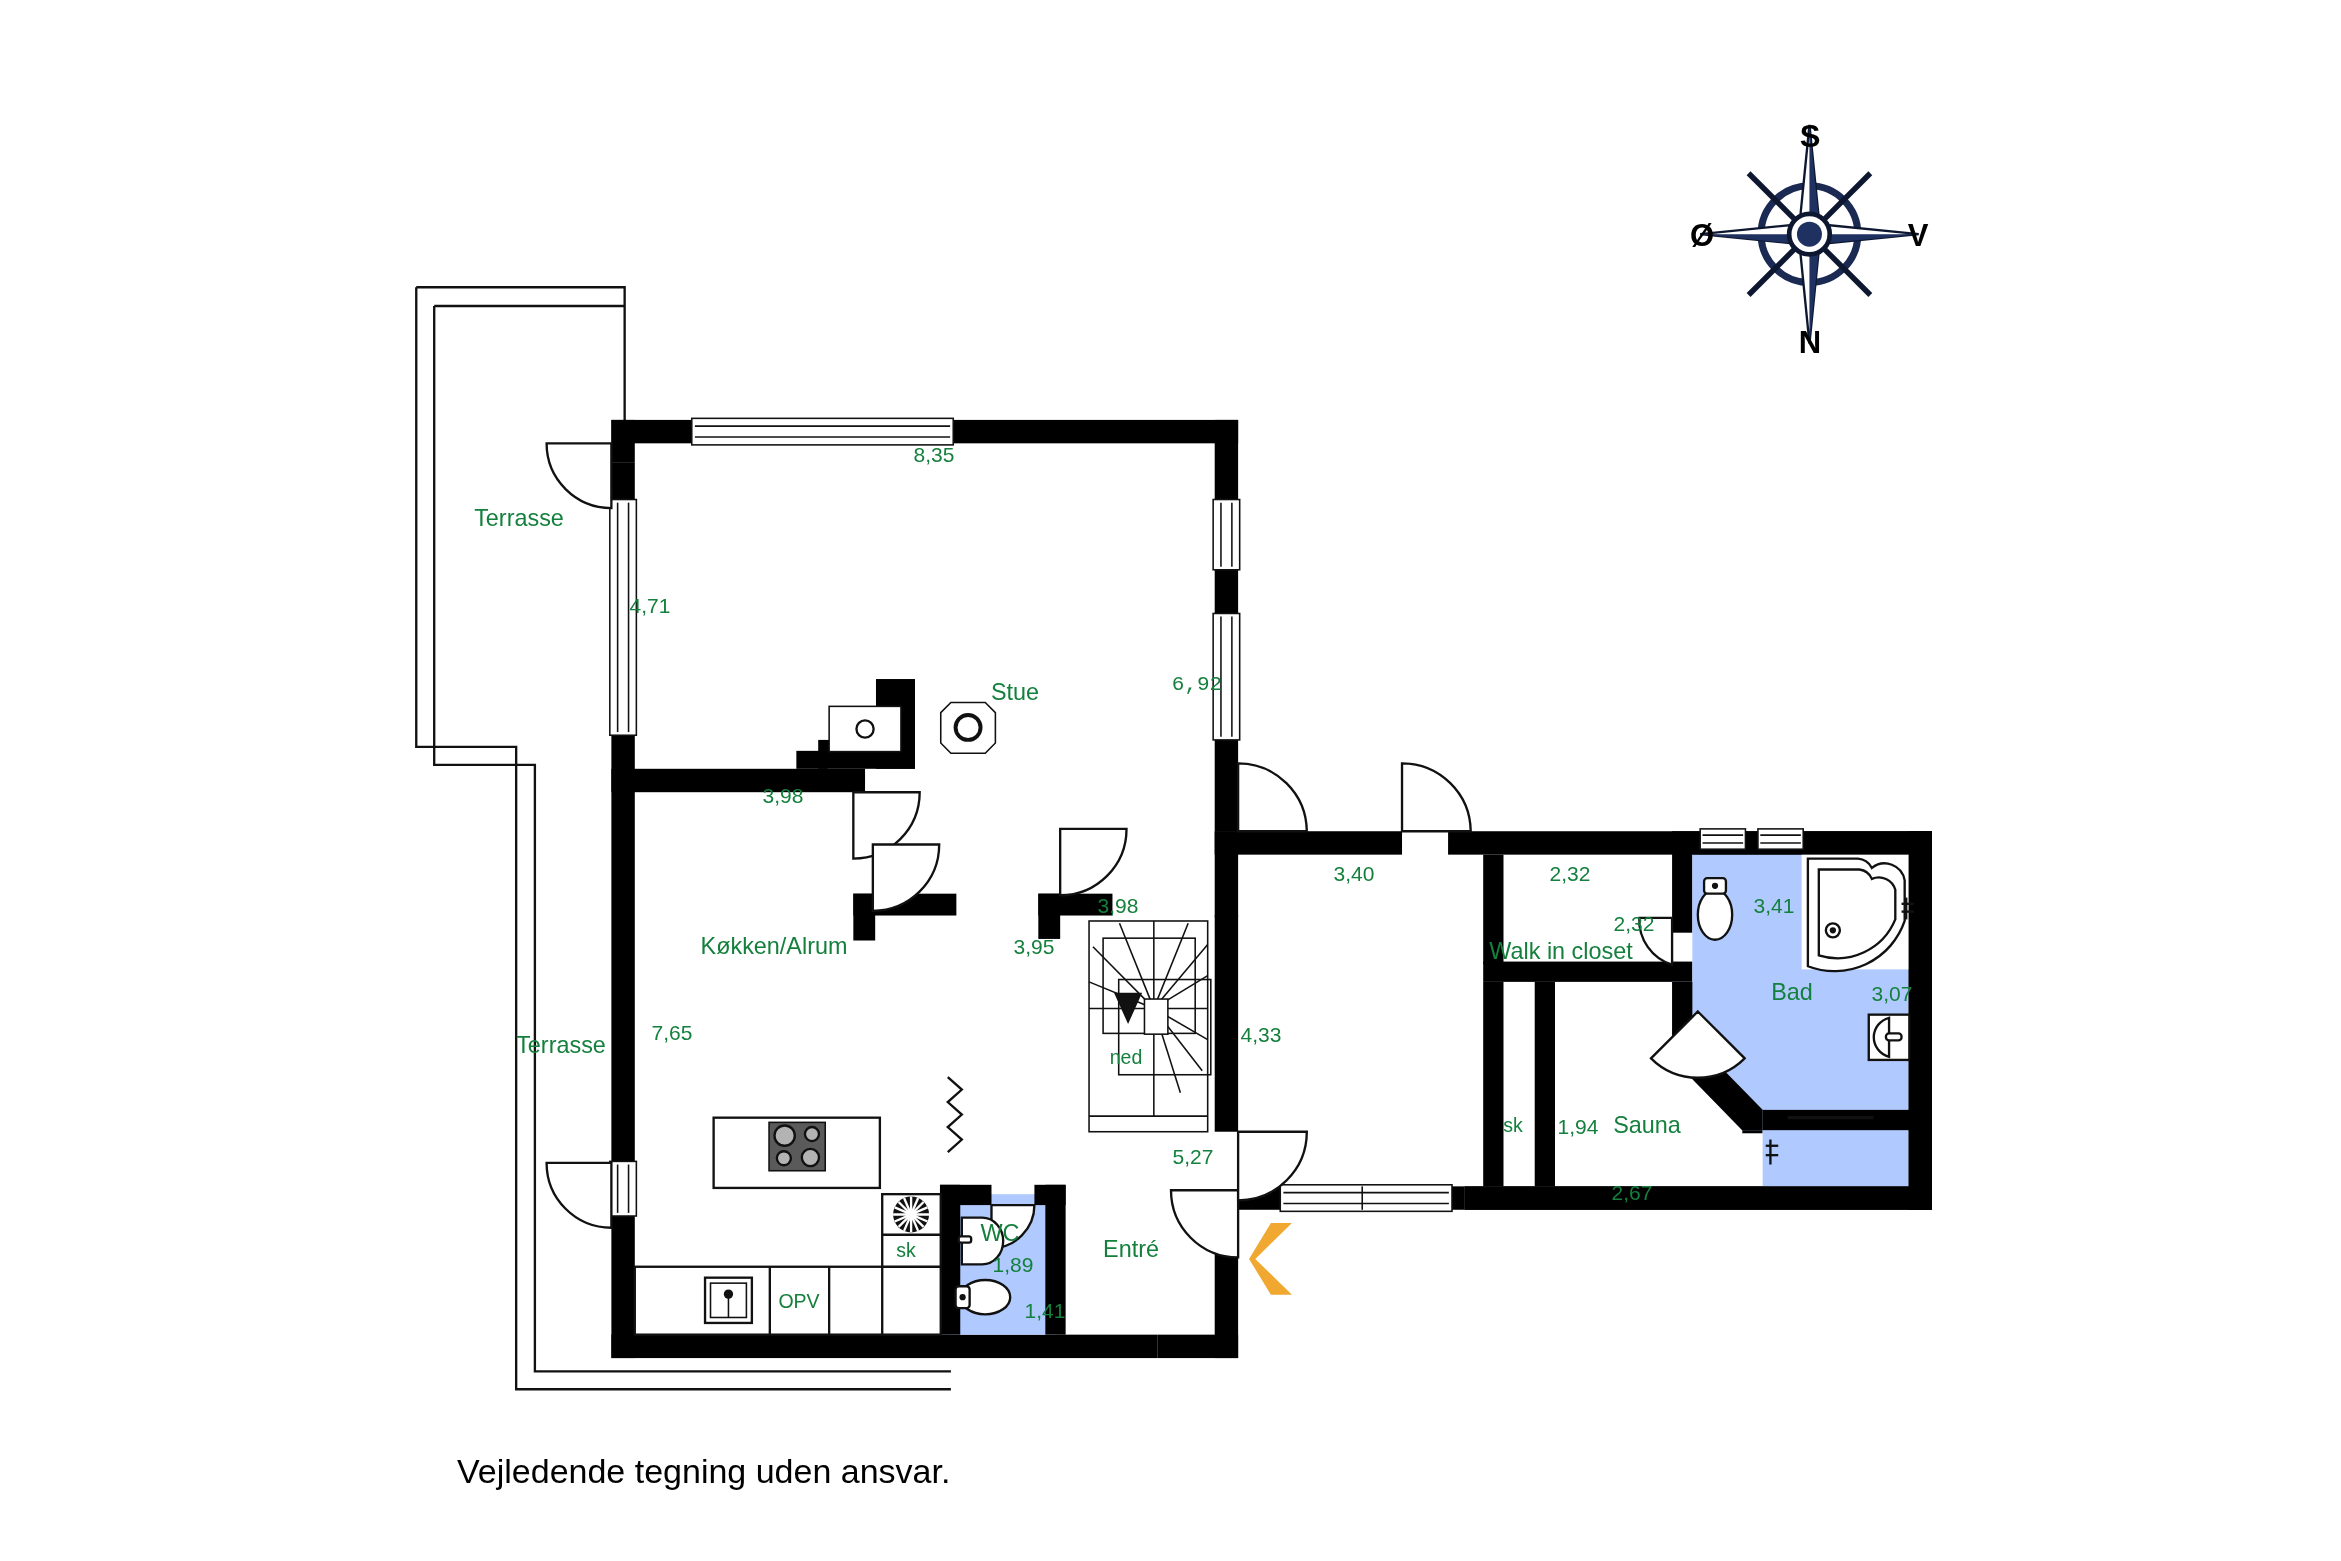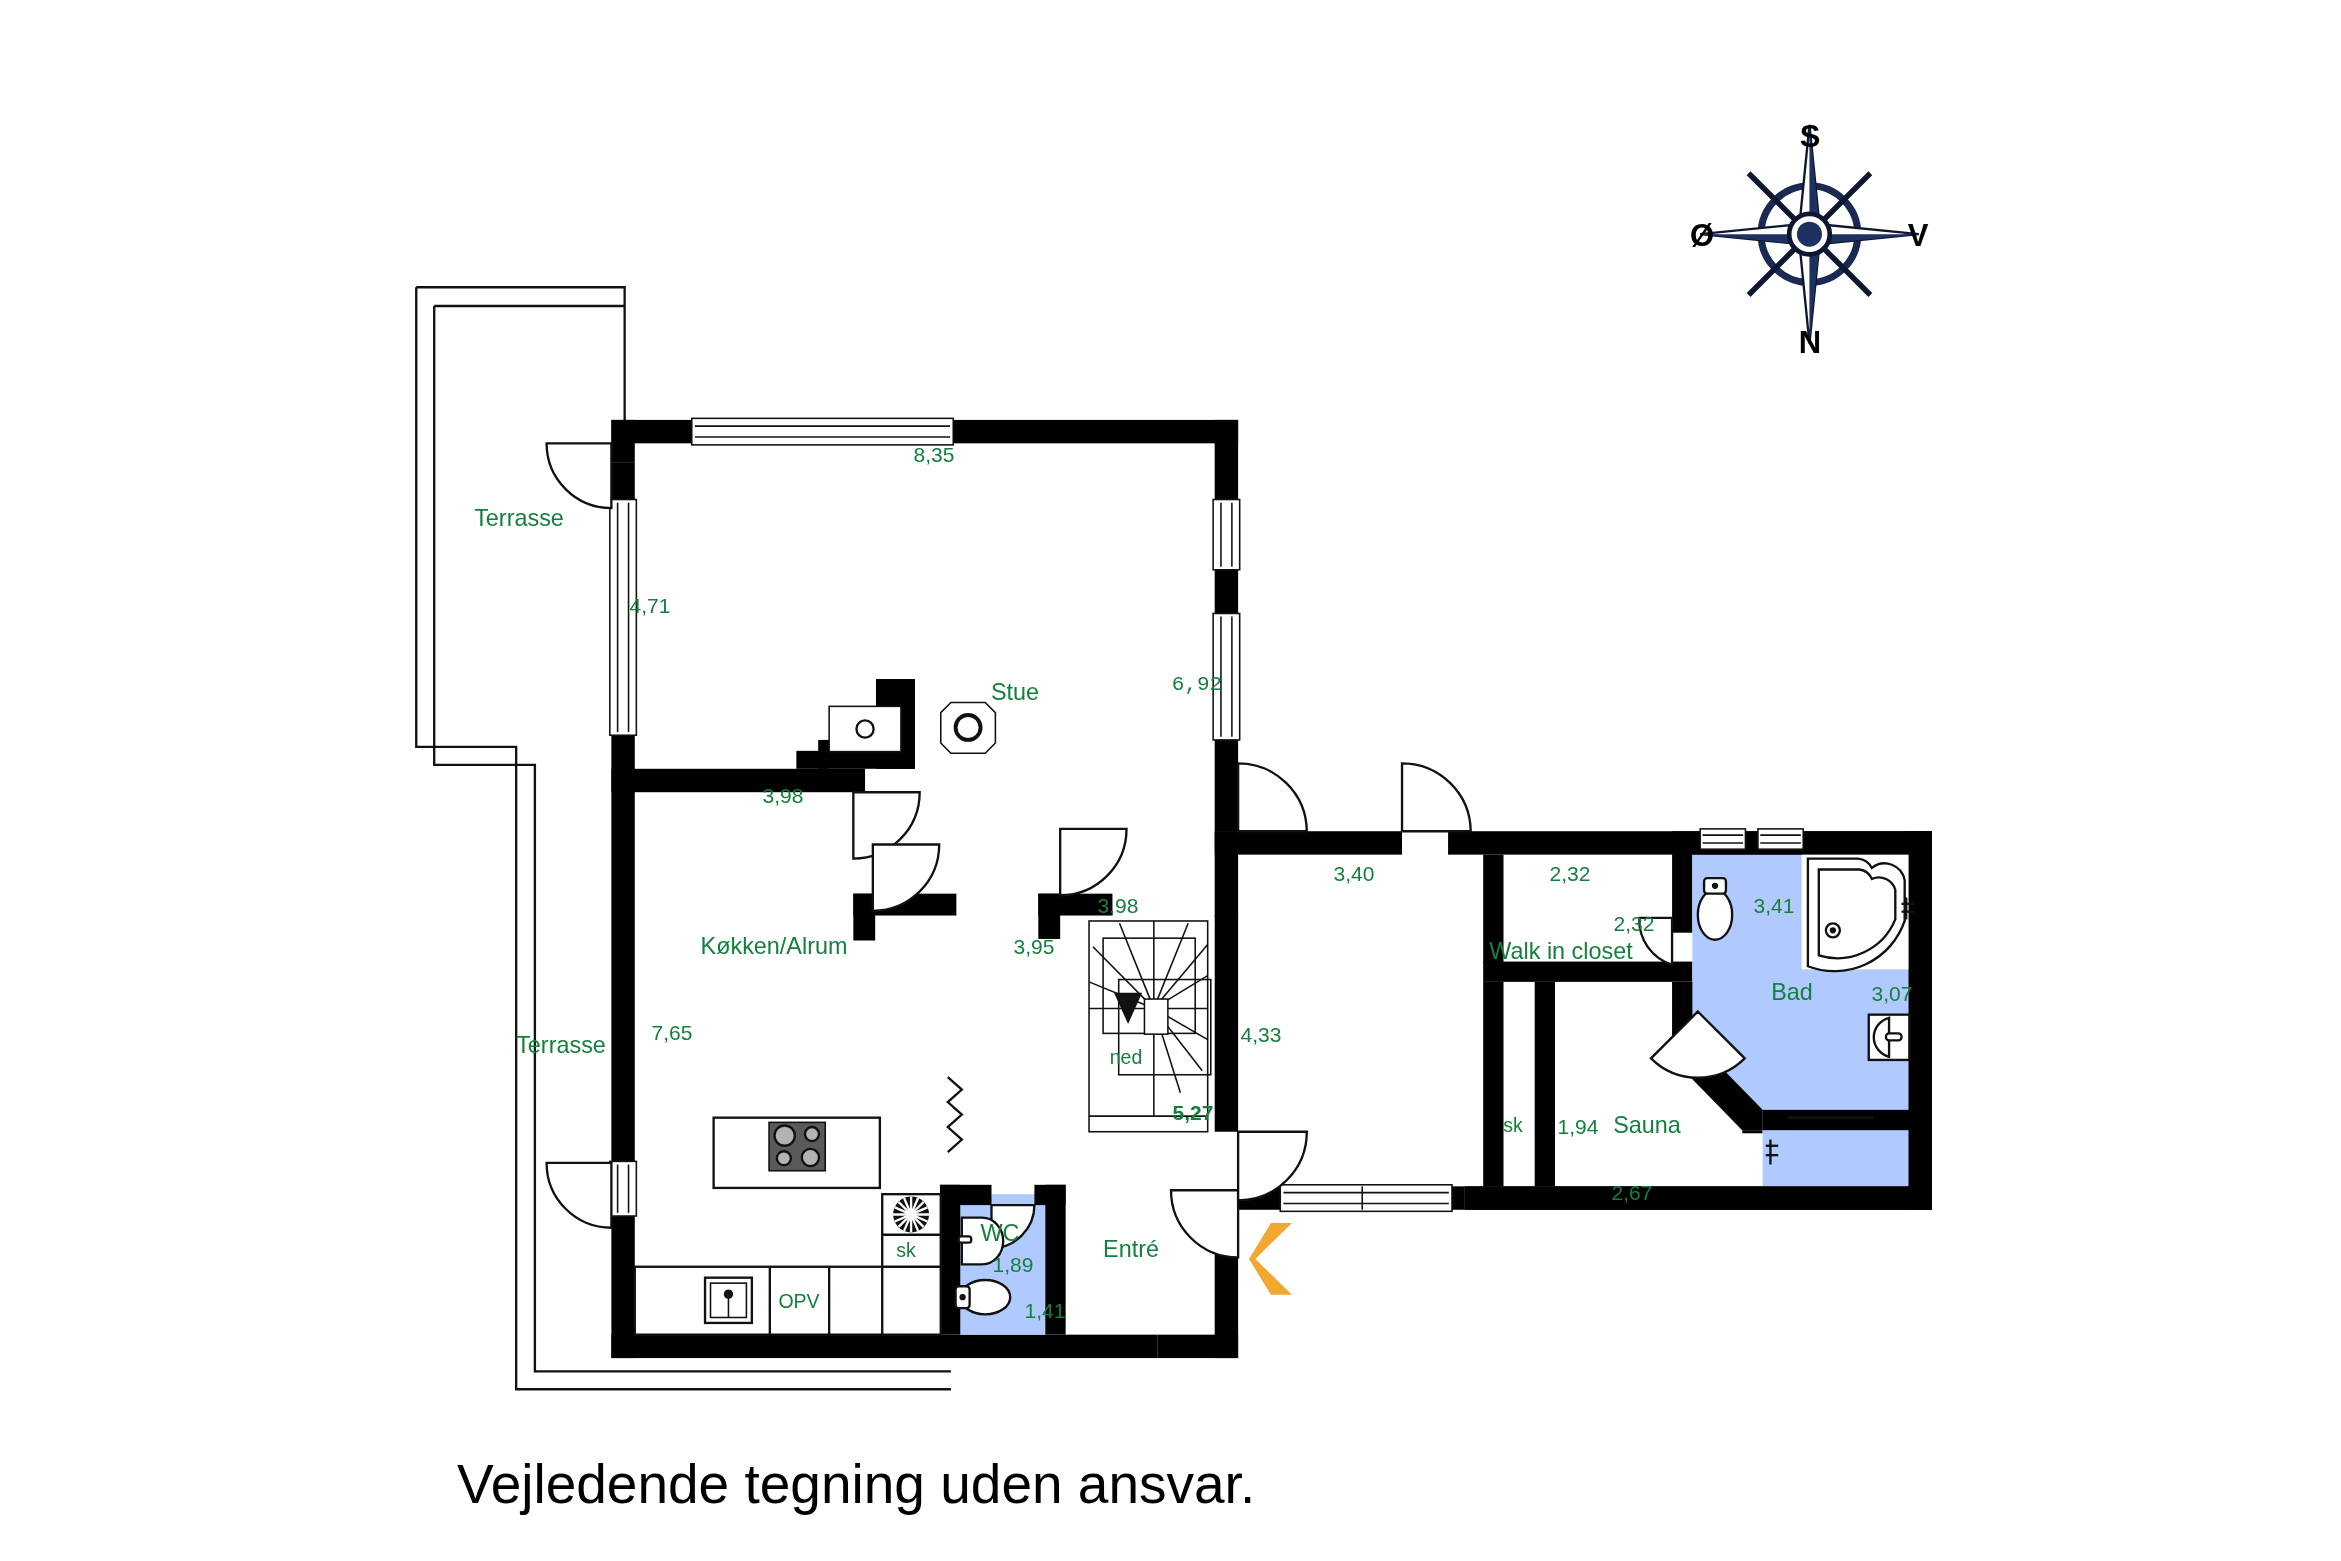--- a/index.html
+++ b/index.html
@@ -15,21 +15,21 @@
     color:#15803d;
     white-space:nowrap;
     transform:translate(-50%,-50%);
     line-height:1;
   }
   .dim{font-size:21px;}
   .room{font-size:23.4px;}
   .small{font-size:19.5px;}
   .caption{
     position:absolute;
-    font-size:55px;
+    font-size:34px;
     font-family:"Liberation Sans", sans-serif;
     color:#000;
     white-space:nowrap;
     left:457px;top:1452px;
   }
   .compass-lbl{
     position:absolute;font-weight:bold;font-size:31px;
     transform:translate(-50%,-50%);
     font-family:"Liberation Sans", sans-serif;
   }
@@ -378,21 +378,21 @@
     <div class="lbl small" style="left: 799px; top: 1302px;">OPV</div>
     <div class="lbl small" style="left: 1126px; top: 1058px;">ned</div>
     <div class="lbl dim" style="left: 934px; top: 454px;">8,35</div>
     <div class="lbl dim" style="left: 1197px; top: 684px; font-family: Liberation Mono, monospace;">6,92</div>
     <div class="lbl dim" style="left: 650px; top: 605px;">4,71</div>
     <div class="lbl dim" style="left: 783px; top: 795px;">3,98</div>
     <div class="lbl dim" style="left: 672px; top: 1032px; text-align: center;">7,65</div>
     <div class="lbl dim" style="left: 1118px; top: 905px;">3,98</div>
     <div class="lbl dim" style="left: 1034px; top: 946px;">3,95</div>
     <div class="lbl dim" style="left: 1261px; top: 1034px;">4,33</div>
-    <div class="lbl dim" style="left: 1193px; top: 1112px; font-weight: bold;">5,27</div>
+    <div class="lbl dim" style="left: 1193px; top: 1156px;">5,27</div>
     <div class="lbl dim" style="left: 1013px; top: 1264px;">1,89</div>
     <div class="lbl dim" style="left: 1013px; top: 1310px; margin-left: 32px;">1,41</div>
     <div class="lbl dim" style="left: 1354px; top: 873px;">3,40</div>
     <div class="lbl dim" style="left: 1570px; top: 873px;">2,32</div>
     <div class="lbl dim" style="left: 1634px; top: 923px;">2,32</div>
     <div class="lbl dim" style="left: 1774px; top: 873px; margin-top: 32px;">3,41</div>
     <div class="lbl dim" style="left: 1892px; top: 993px;">3,07</div>
     <div class="lbl dim" style="left: 1578px; top: 1126px;">1,94</div>
     <div class="lbl dim" style="left: 1632px; top: 1192px;">2,67</div>
   </div>

